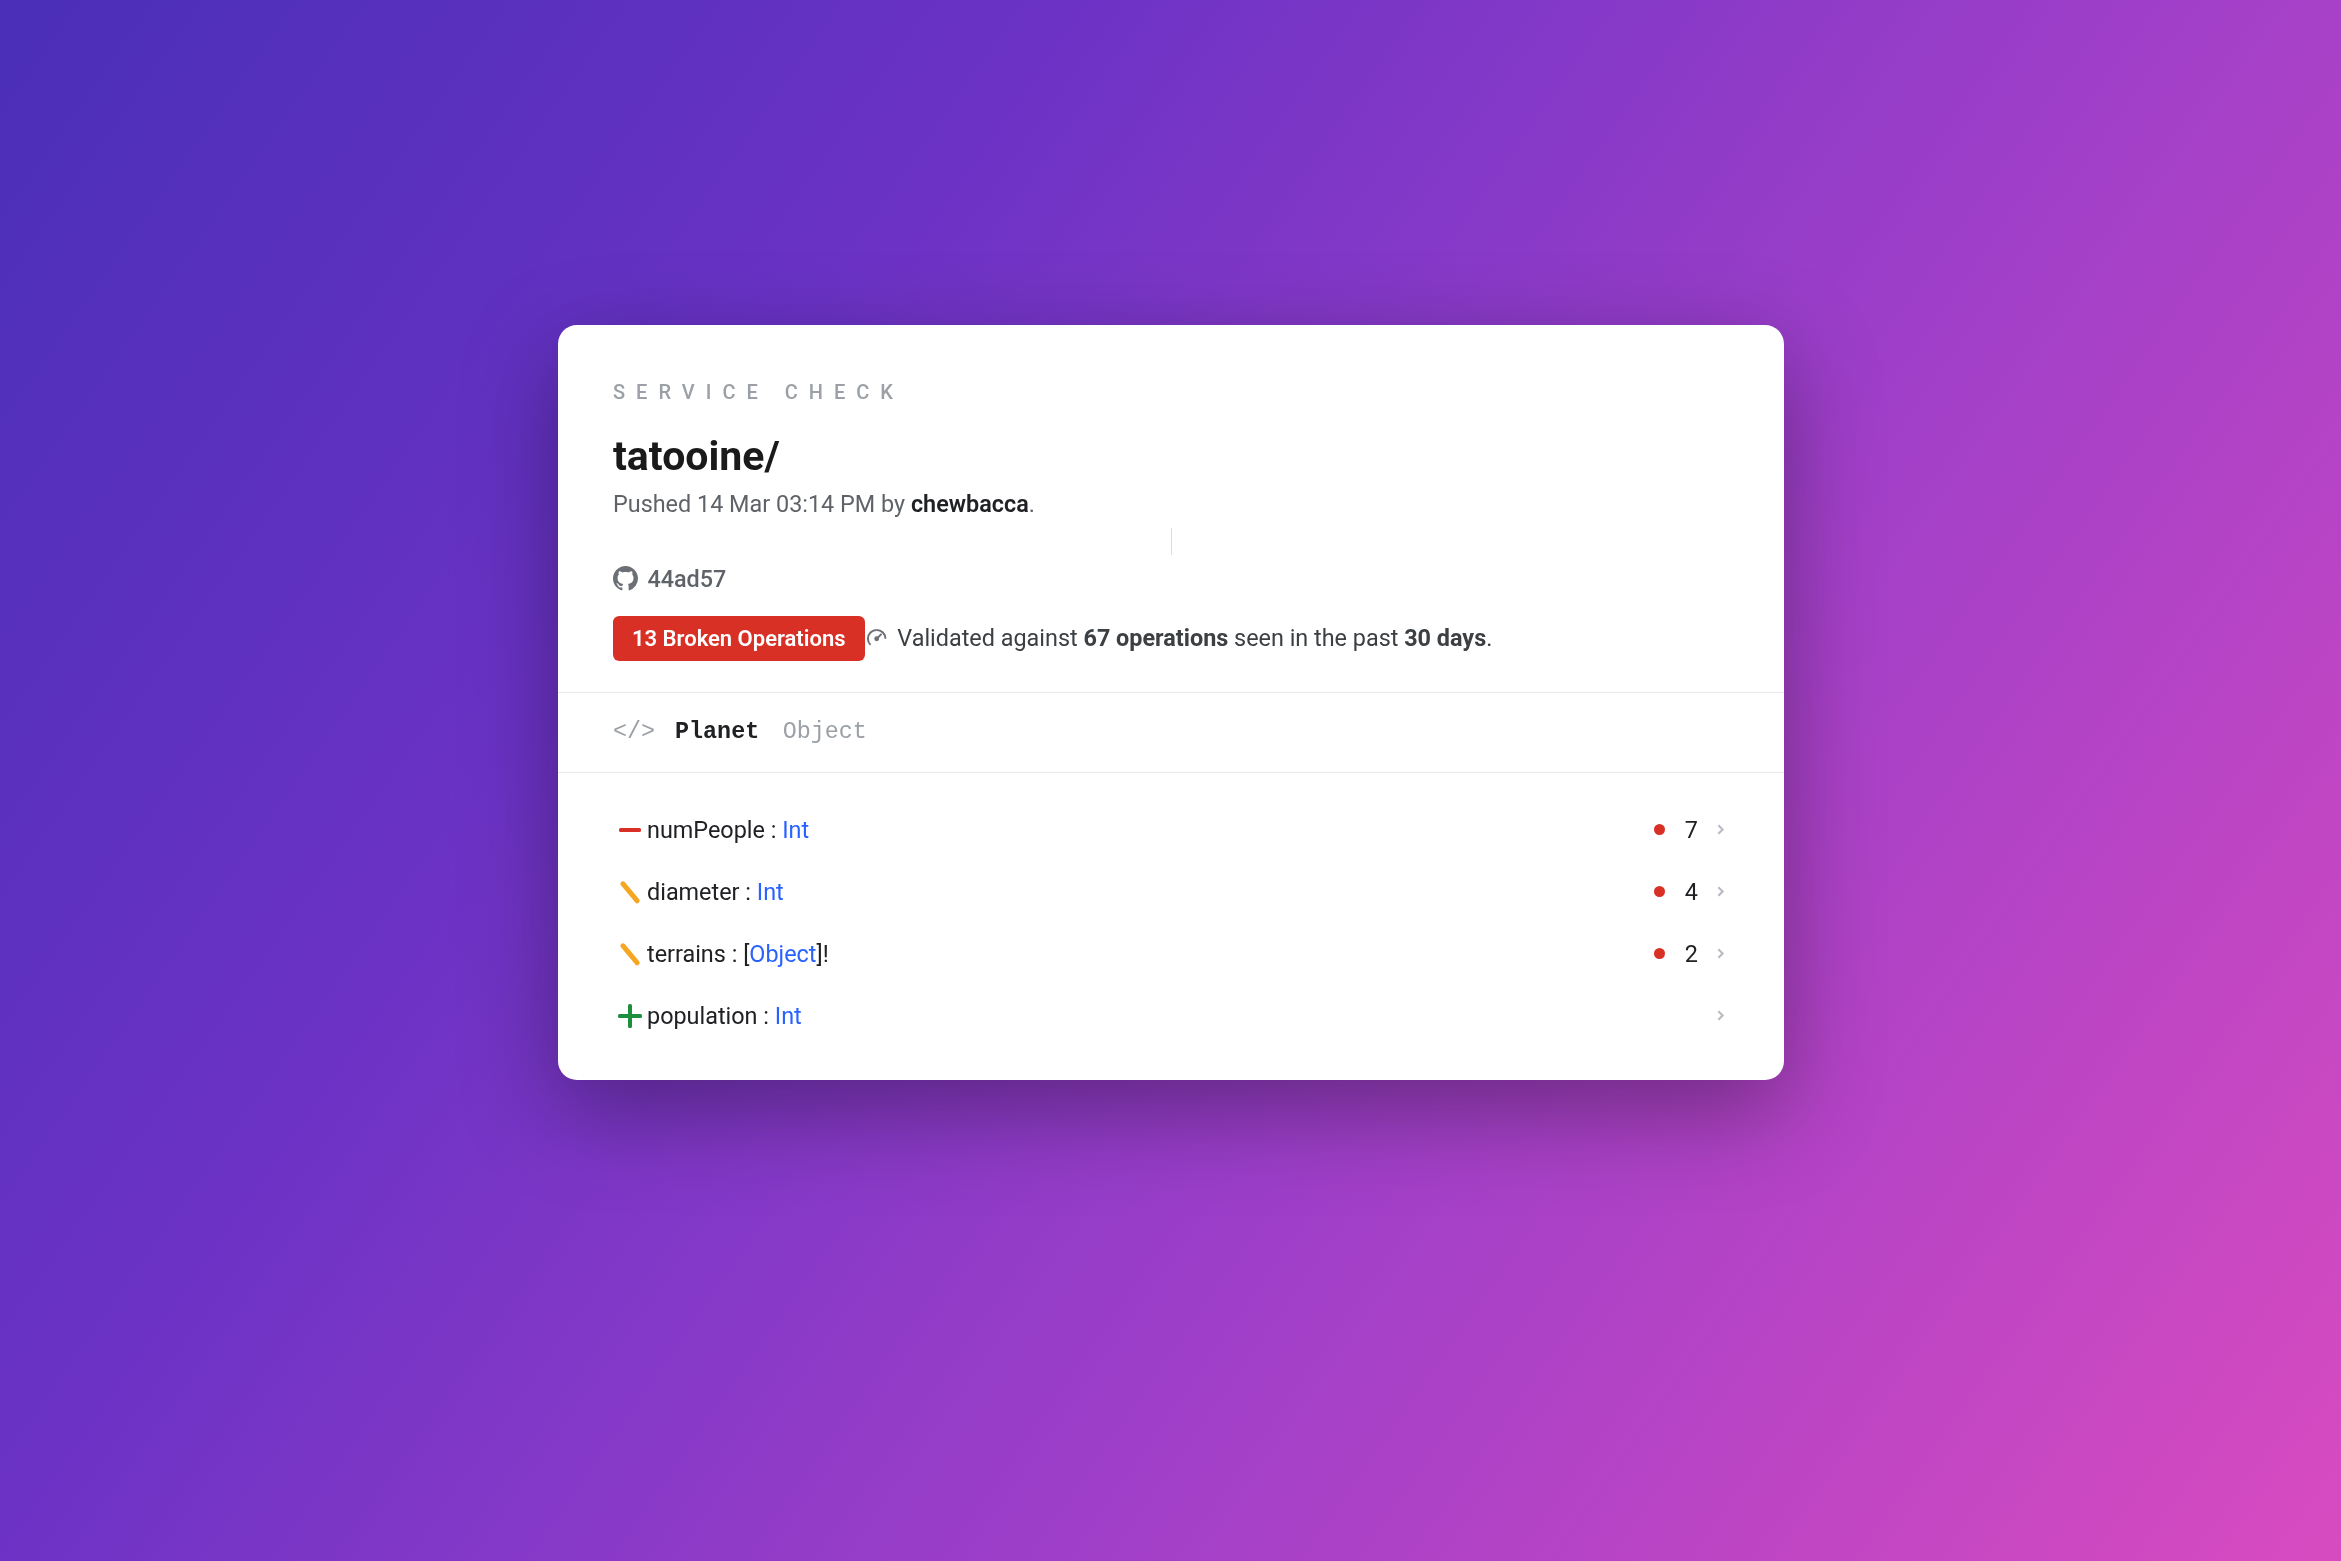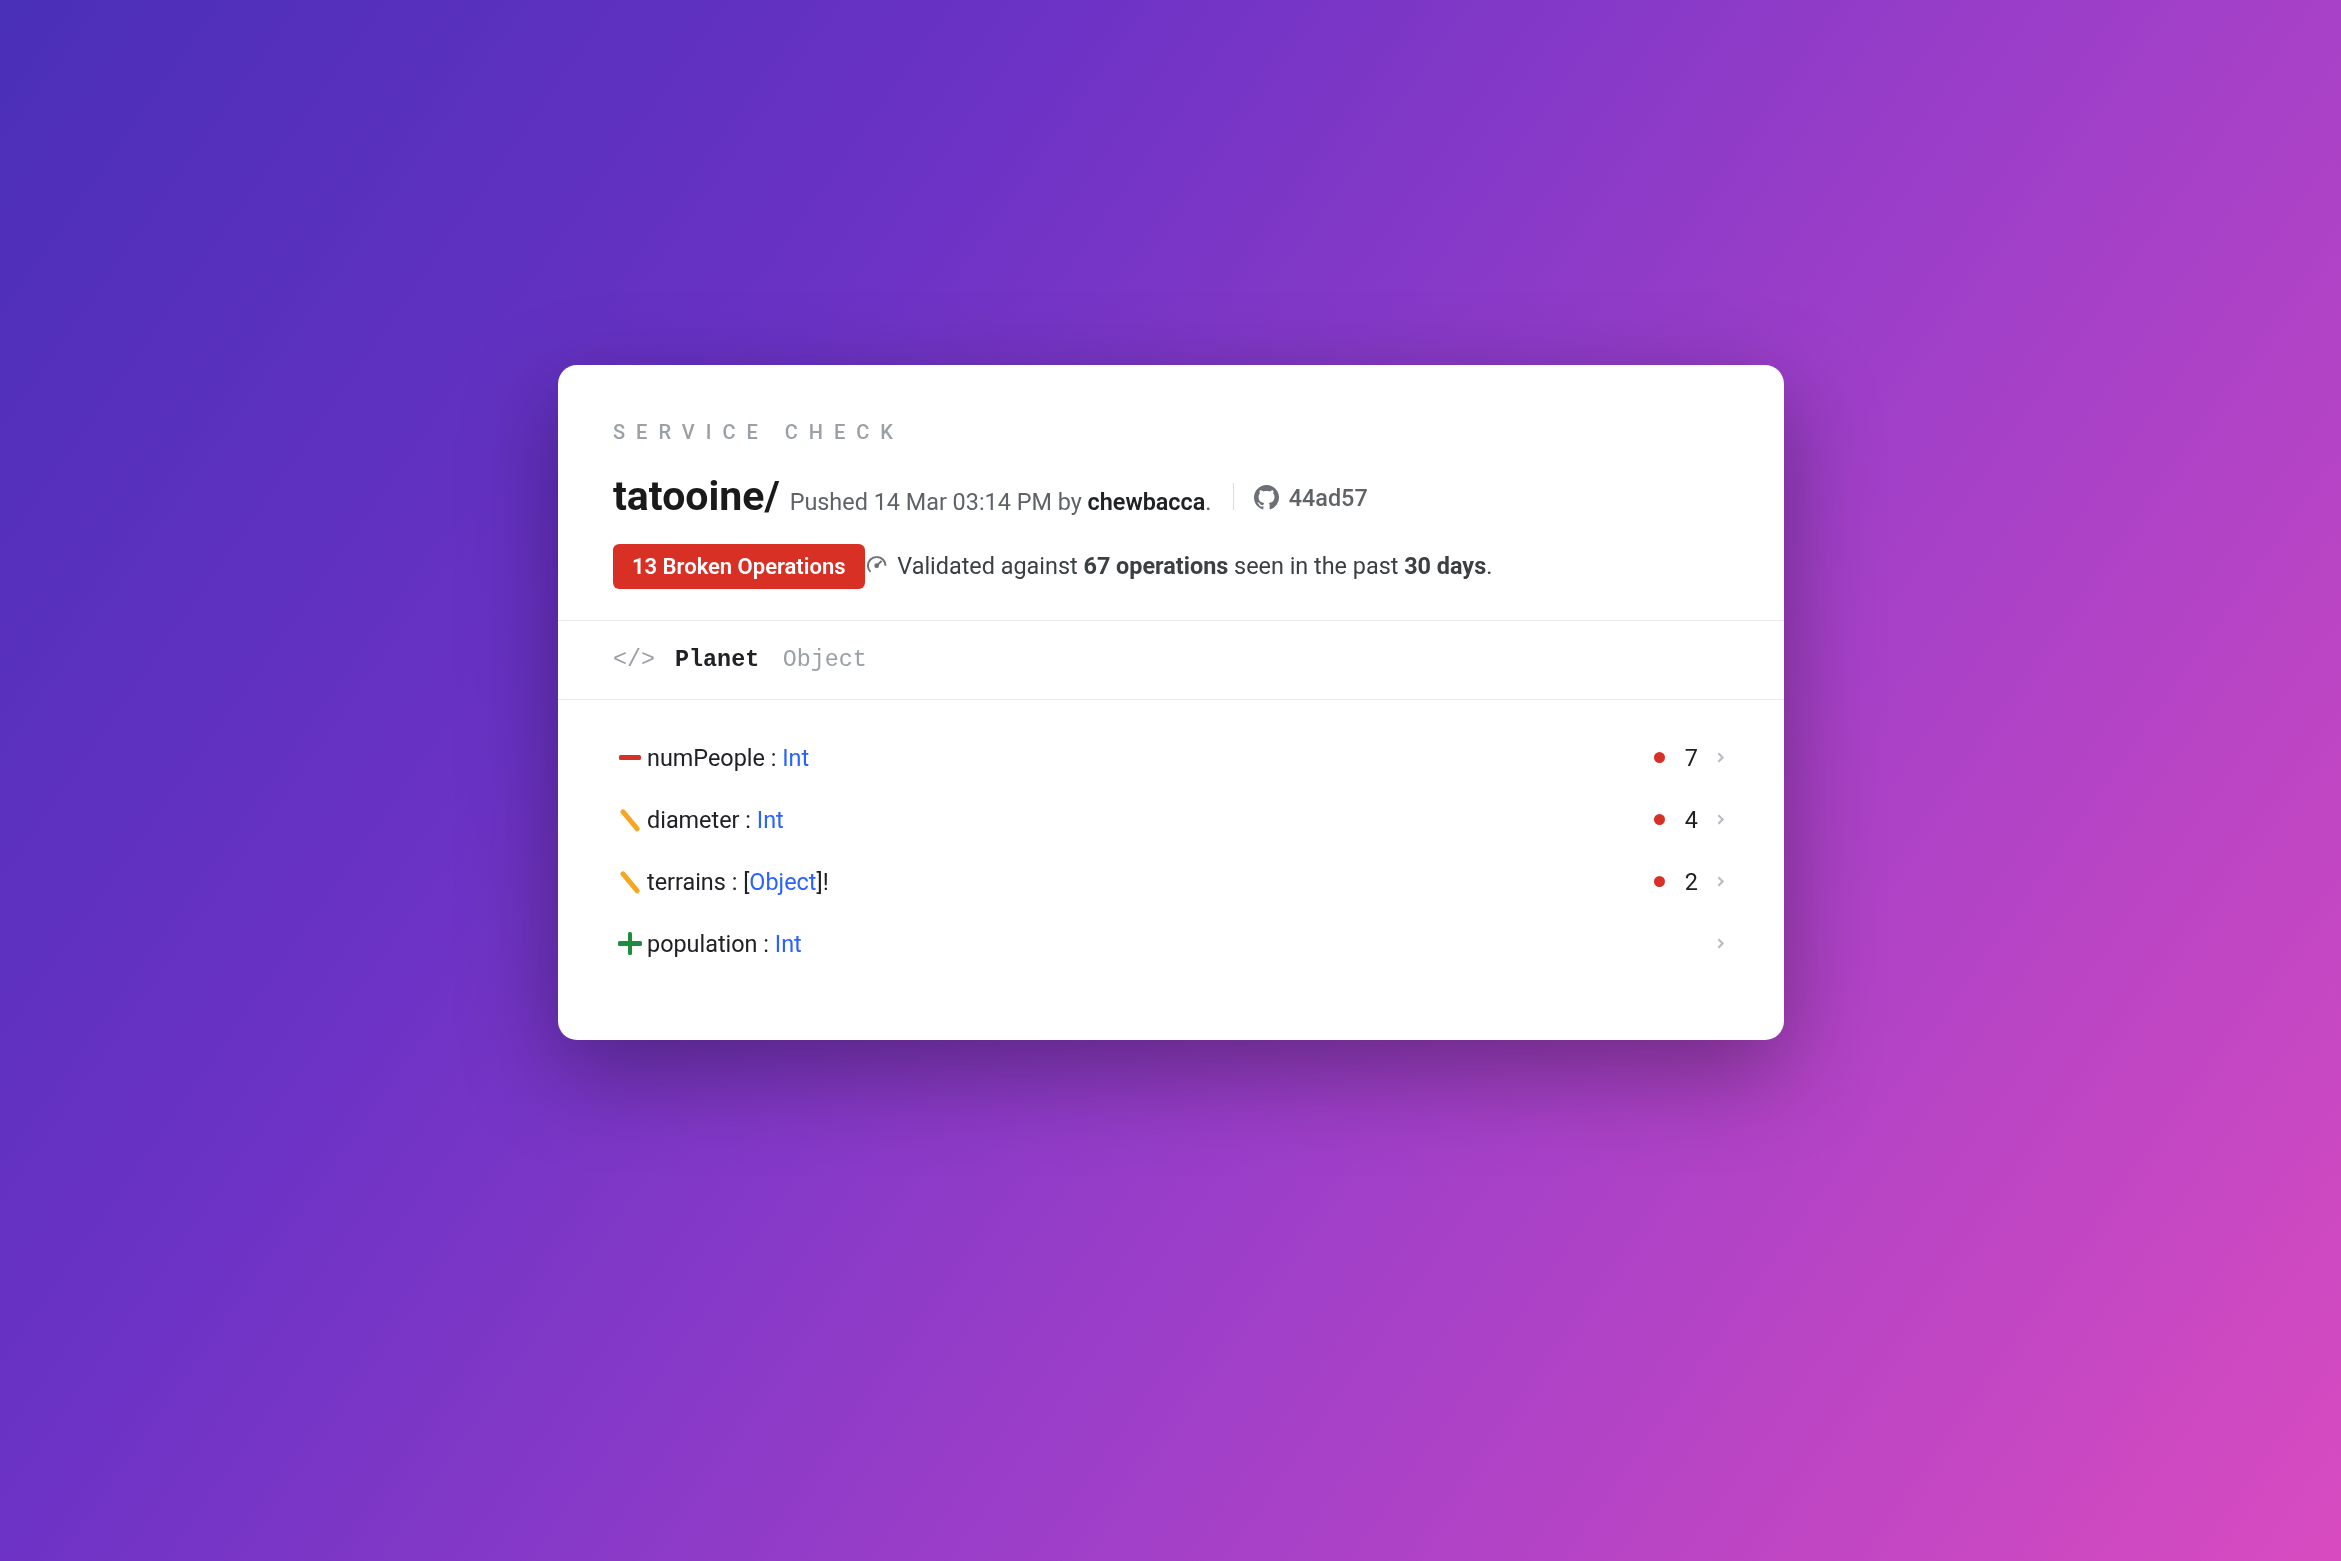--- a/index.html
+++ b/index.html
@@ -11,38 +11,39 @@
     font-family: -apple-system, BlinkMacSystemFont, "Segoe UI", Roboto, "Helvetica Neue", Arial, sans-serif;
     display: flex;
     align-items: center;
     justify-content: center;
   }
   .card {
     width: 1226px;
     background: #ffffff;
     border-radius: 19px;
     box-shadow: 0 31px 94px rgba(0,0,0,0.35);
-    padding: 55px 55px 65px 55px;
+    padding: 55px 55px 33px 55px;
     position: relative;
     top: -78px;
   }
   .eyebrow {
     color: #9aa0a6;
     font-size: 20px;
     letter-spacing: 11px;
     font-weight: 500;
     text-transform: uppercase;
     margin-bottom: 28px;
   }
   .title-row {
     display: flex;
     align-items: baseline;
     gap: 10px;
     margin-bottom: 23.4px;
     flex-wrap: wrap;
+    flex-direction: column;
   }
   .title {
     font-size: 41px;
     font-weight: 700;
     color: #1a1a1a;
   }
   .pushed {
     font-size: 23.4px;
     color: #5f6368;
   }

